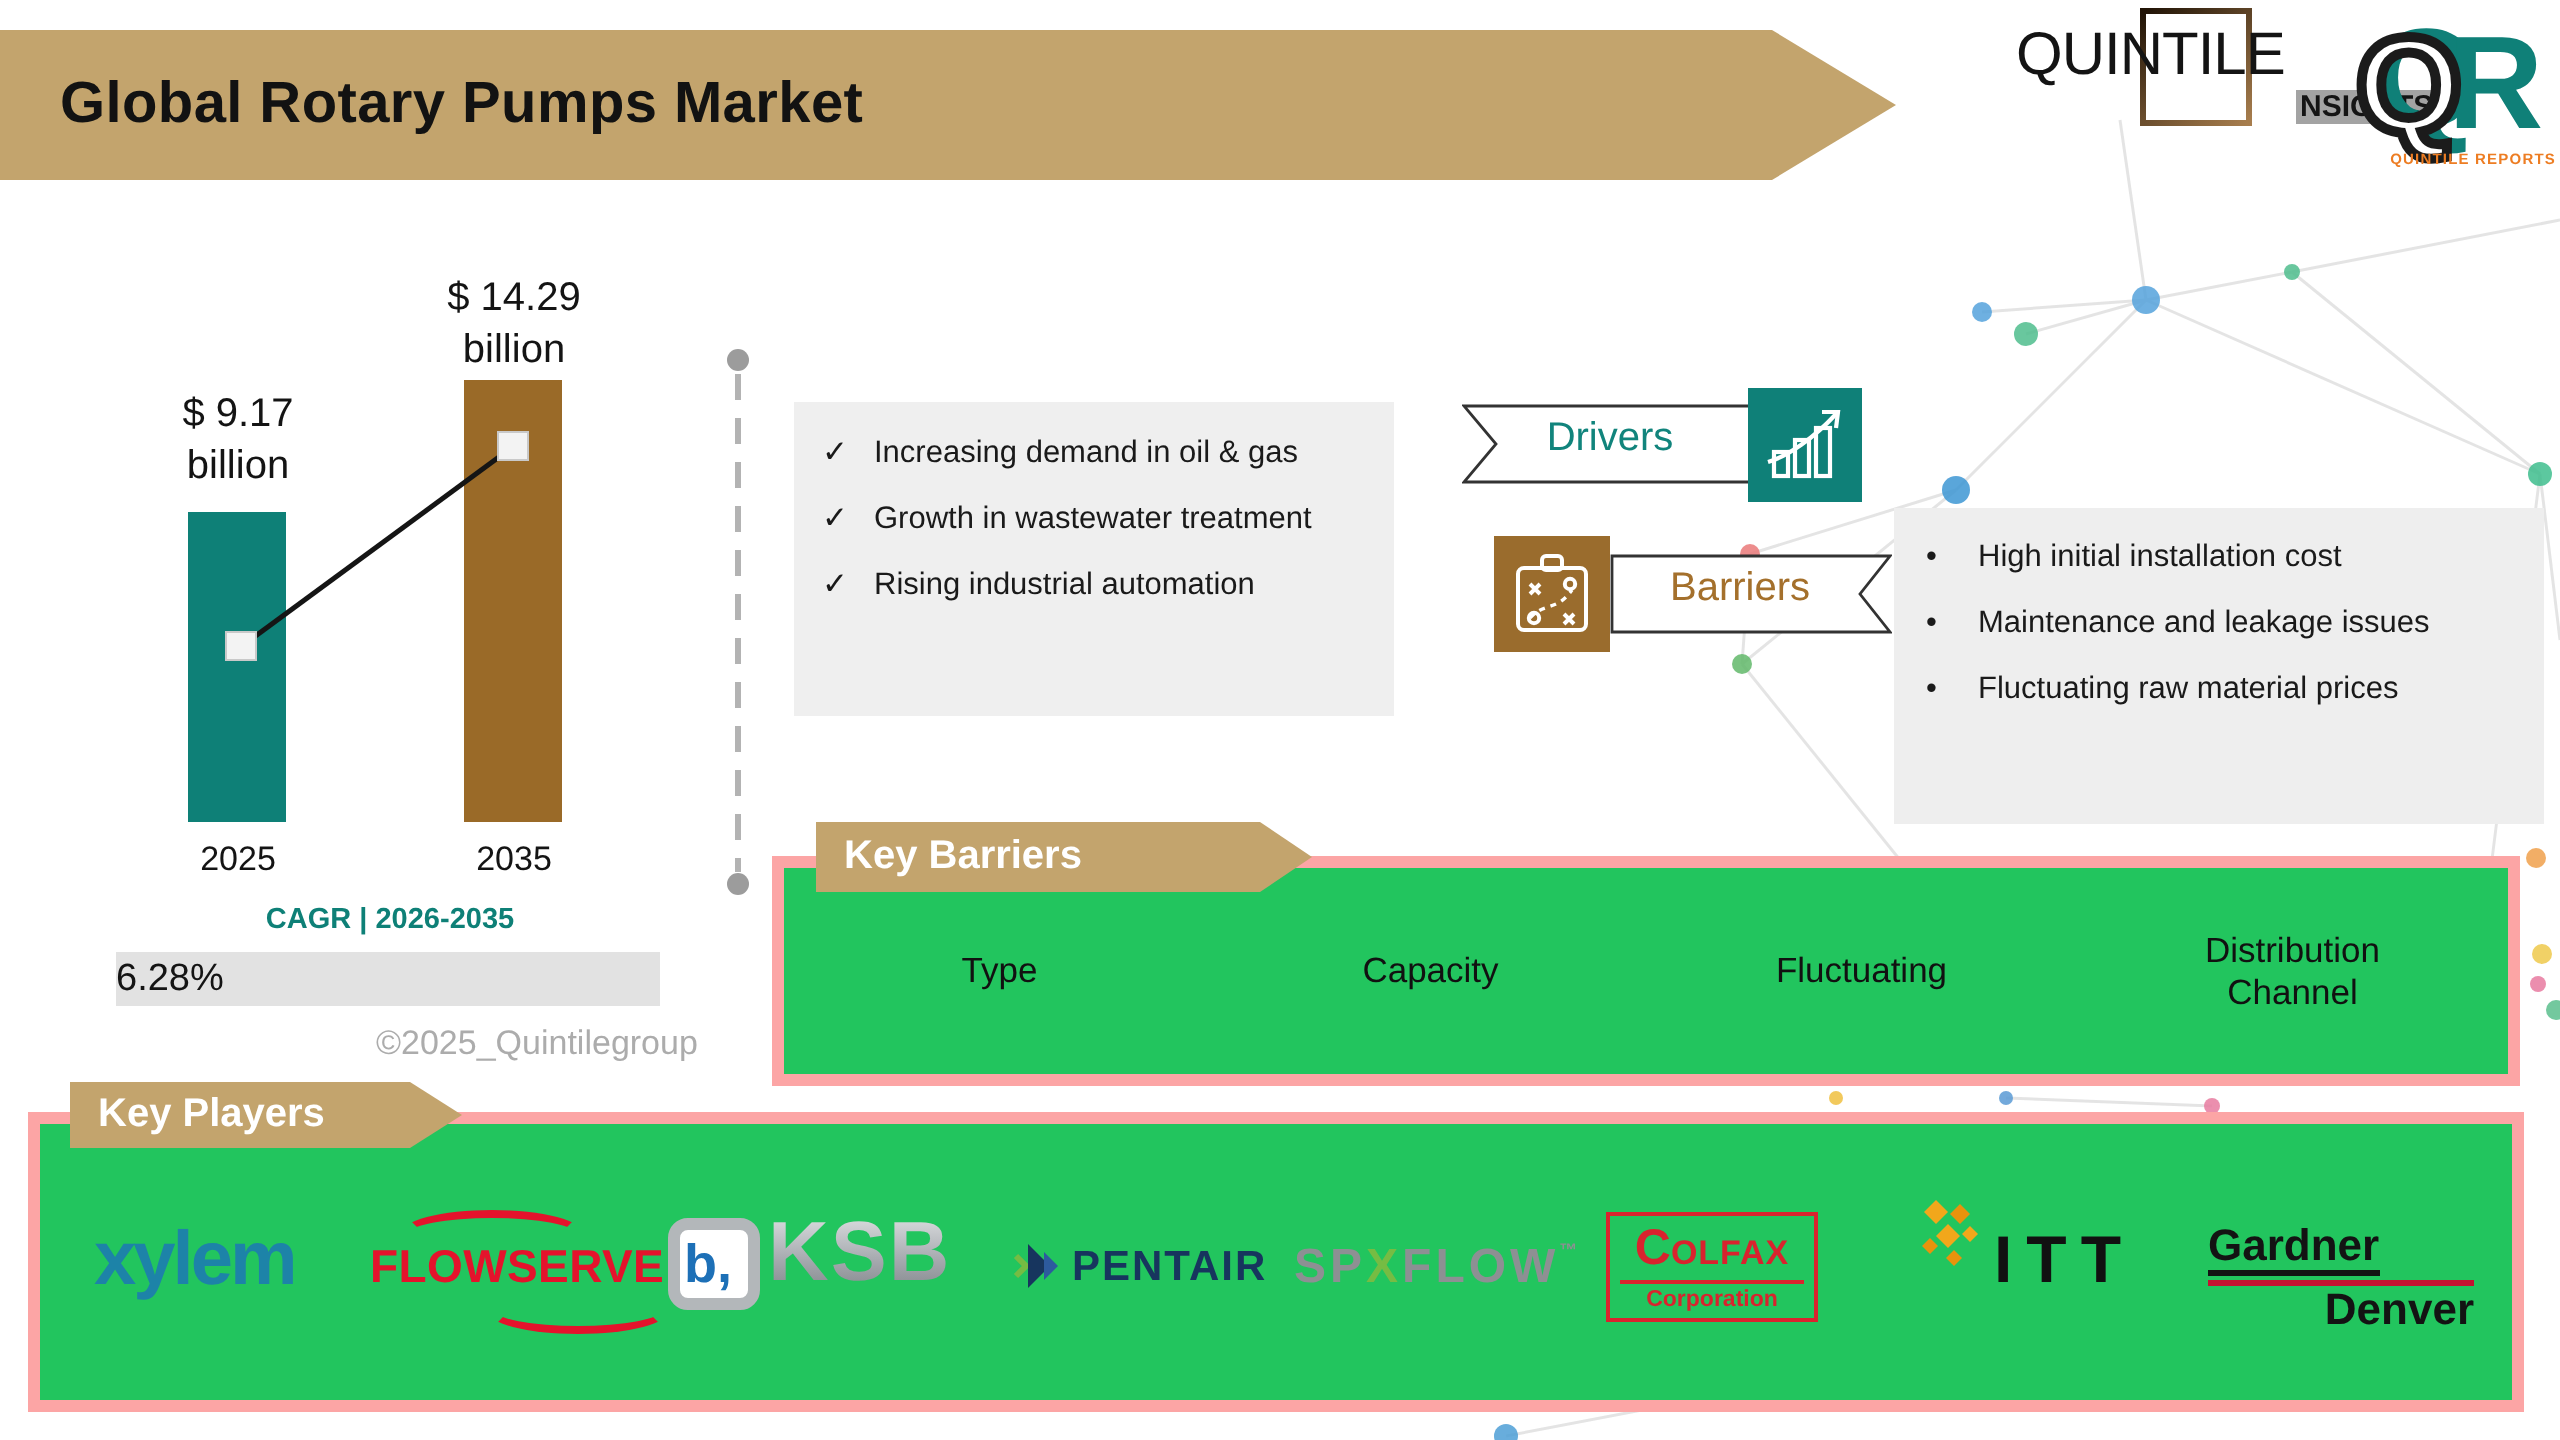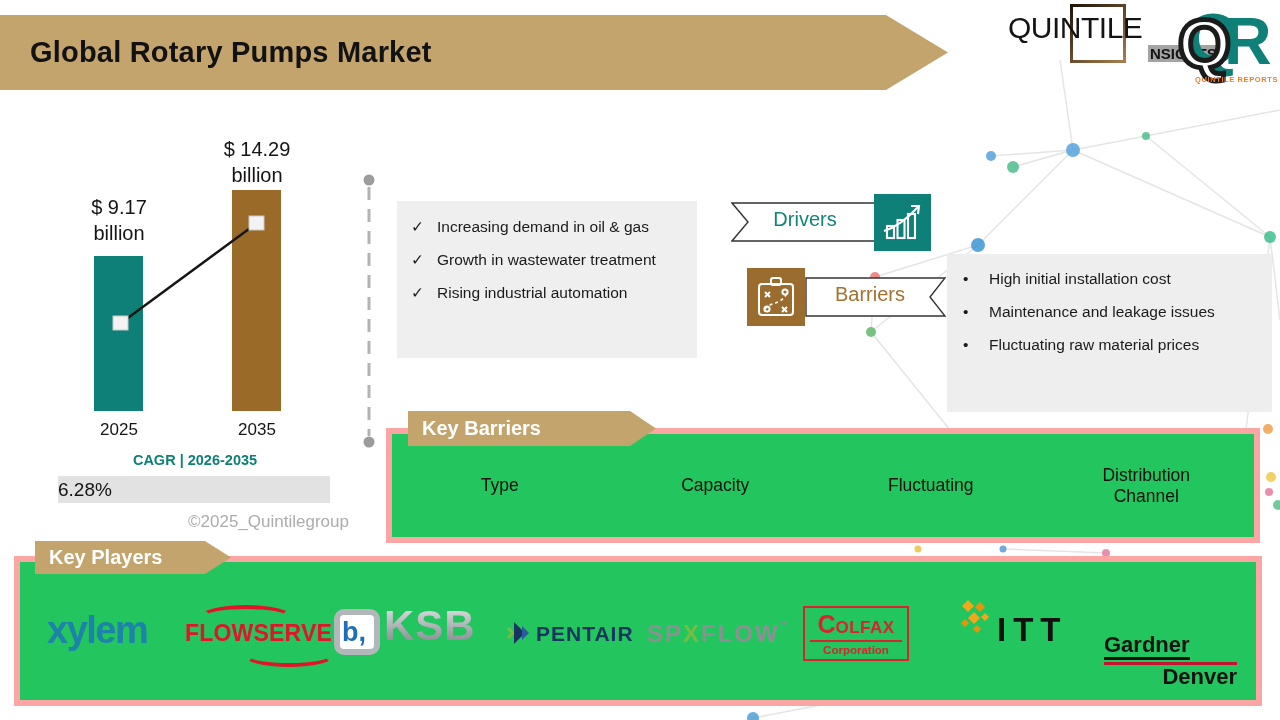--- a/index.html
+++ b/index.html
@@ -106,21 +106,21 @@
   #logo-spxflow .tm{font-size:9px;vertical-align:top;letter-spacing:0;}
   #logo-colfax{left:803px;top:606px;width:92px;border:2.5px solid #D9232E;padding:2px 5px 3px;text-align:center;}
   .colfax-line1{color:#D9232E;font-weight:800;border-bottom:2.5px solid #D9232E;padding-bottom:1px;}
   .colfax-line1 .bigc{font-size:25px;}
   .colfax-line1 .rest{font-size:17px;letter-spacing:.5px;}
   .colfax-line2{color:#D9232E;font-weight:700;font-size:11.5px;padding-top:2px;}
   #logo-itt-icon{left:957px;top:598px;}
   #logo-itt-text{left:997px;top:611px;font-size:33px;font-weight:700;letter-spacing:7px;color:#111;}
   #logo-gardner{left:1104px;top:612px;width:133px;}
   .gd-top{font-size:22px;font-weight:800;color:#131313;border-bottom:3px solid #131313;
-    width:fit-content;padding-bottom:1px;line-height:22px;margin-top:22px;}
+    width:fit-content;padding-bottom:1px;line-height:22px;}
   .gd-red{height:3px;background:#C41331;margin-top:2px;}
   .gd-bot{font-size:22px;font-weight:800;color:#131313;text-align:right;line-height:24px;}
 </style>
 </head>
 <body>
 
 <div class="stage">
 
   <svg id="decor" class="abs" width="1280" height="720">
     <g stroke="#E2E2E2" stroke-width="1.5" opacity="0.9">

